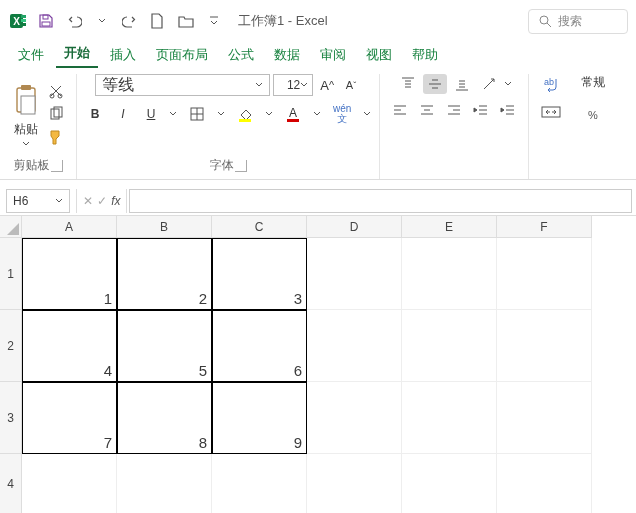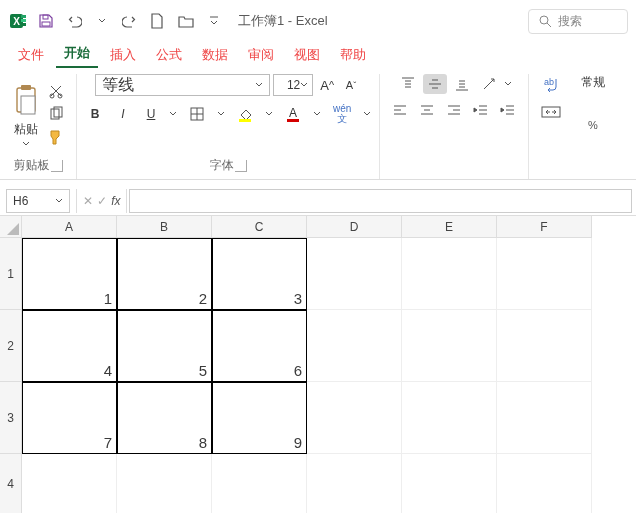--- a/index.html
+++ b/index.html
@@ -5,21 +5,21 @@
 * { margin: 0; padding: 0; box-sizing: border-box; font-family: "Microsoft YaHei", "Segoe UI", sans-serif; }
 body { width: 636px; height: 513px; background: #fff; overflow: hidden; font-size: 12px; color: #3b3b3b; }
 
 .titlebar { height: 42px; display: flex; align-items: center; padding: 0 8px; background: #fff; }
 .titlebar .qat { display: flex; align-items: center; gap: 6px; }
 .titlebar .title { margin-left: 14px; color: #5a5a5a; font-size: 13px; }
 .searchbox { margin-left: auto; display: flex; align-items: center; gap: 6px; color: #888; border: 1px solid #ddd; border-radius: 4px; padding: 3px 10px; width: 100px; }
 .icon-sq { width: 20px; height: 20px; display: inline-flex; align-items: center; justify-content: center; }
 
 .tabs { height: 26px; display: flex; align-items: flex-end; padding: 0 10px; gap: 4px; }
-.tab { padding: 4px 8px; font-size: 13px; color: #ef4444; cursor: pointer; }
+.tab { padding: 4px 8px; font-size: 13px; color: #15803d; cursor: pointer; }
 .tab.active { font-weight: 600; border-bottom: 2px solid #1a6b3a; color: #1a6b3a; }
 .watermark { margin-left: auto; color: #bbb; font-size: 13px; letter-spacing: 1px; }
 
 .ribbon { height: 112px; display: flex; border-bottom: 1px solid #ddd; background: #fff; padding-top: 6px; }
 .group { display: flex; flex-direction: column; align-items: center; padding: 0 8px; border-right: 1px solid #e5e5e5; }
 .group-body { flex: 1; display: flex; align-items: center; gap: 0; }
 .group-label { font-size: 12px; color: #666; padding: 3px 0 5px; display: flex; align-items: center; gap: 1px; }
 .vstack { display: flex; flex-direction: column; gap: 3px; }
 .hstack { display: flex; align-items: center; gap: 3px; }
 .rbtn { padding: 2px 4px; border-radius: 3px; cursor: pointer; display: inline-flex; align-items: center; justify-content: center; min-width: 20px; min-height: 20px; }
@@ -106,20 +106,21 @@
         </svg>
       </span>
     <span>搜索</span>
   </div>
 </div>
 
 <div class="tabs">
   <div class="tab">文件</div>
   <div class="tab active">开始</div>
   <div class="tab">插入</div>
+  <div class="tab">页面布局</div>
   <div class="tab">公式</div>
   <div class="tab">数据</div>
   <div class="tab">审阅</div>
   <div class="tab">视图</div>
   <div class="tab">帮助</div>
 </div>
 
 <div class="ribbon">
 
   <div class="group">
@@ -311,21 +312,21 @@
           <svg width="20" height="16">
             <rect x="1" y="3" width="18" height="10" fill="none" stroke="#555"></rect>
             <path d="M5 8h4M11 8h4M7 6l-2 2 2 2M13 6l2 2-2 2" fill="none" stroke="#555"></path>
           </svg>
         </span>
     </div>
     <div class="group-label" style="height:18px"></div>
   </div>
 
   <div class="group" style="border-right:none;padding-right:0">
-    <div class="group-body vstack" style="gap:24px;align-items:flex-start">
+    <div class="group-body vstack" style="gap:14px;align-items:flex-start">
       <span style="font-size:12px">常规</span>
       <span class="rbtn">
           <svg width="16" height="16">
             <text x="3" y="12" font-size="11" fill="#555">%</text>
           </svg>
         </span>
     </div>
     <div class="group-label" style="height:18px"></div>
   </div>
 </div>

